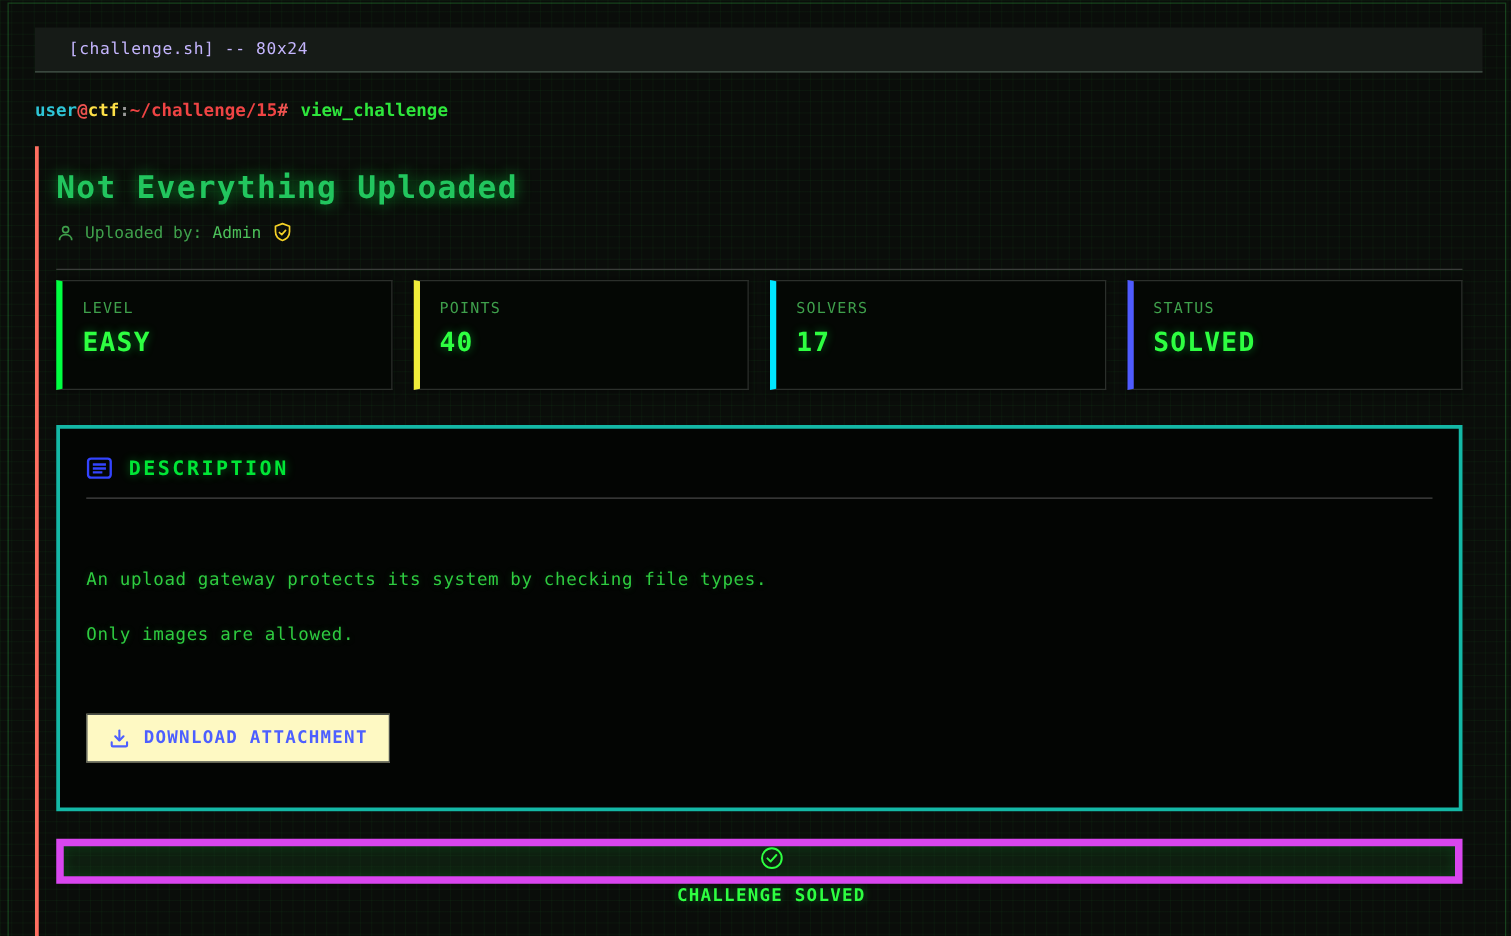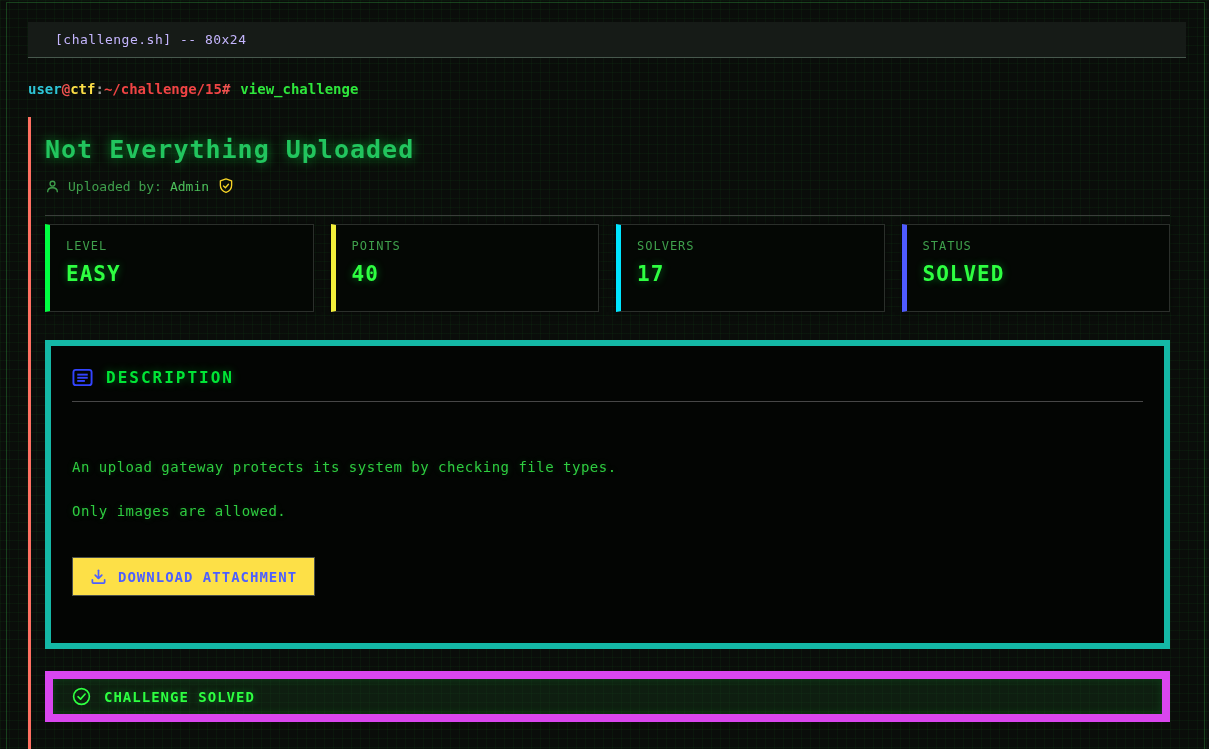--- a/index.html
+++ b/index.html
@@ -64,47 +64,48 @@
     box-shadow:0 0 6px rgba(0,0,0,0.6);
   }
   .card .label { font-size:12px; color:#3fa04c; letter-spacing:1px; }
   .card .value {
     margin-top:9px; font-size:21px; font-weight:bold; color:#2eff41;
     letter-spacing:1px; text-shadow:0 0 8px rgba(0,255,65,0.4);
   }
   
   .panel {
     margin-top:28px; height:309px; background:#030503;
-    border:6px solid #14b8a6; padding:22px 21px;
+    border:3px solid #14b8a6; padding:22px 21px;
   }
   .panel-head { display:flex; align-items:center; gap:13px; }
   .panel-head .heading {
     font-size:16px; font-weight:bold; color:#00e636; letter-spacing:2px;
     text-shadow:0 0 8px rgba(0,230,54,0.45);
   }
   .panel-divider { margin-top:14px; border-top:1px solid #474747; }
   .desc-p {
     color:#2ecc40; font-size:14px; letter-spacing:0.5px;
     text-shadow:0 0 6px rgba(46,204,64,0.25);
   }
   .desc-p.first { margin-top:57px; }
   .desc-p.second { margin-top:28px; }
   .dl-btn {
-    margin-top:38px; display:inline-flex; align-items:center; gap:11px;
-    border:1px solid #4a4f4a; background:#fde047;
+    margin-top:55px; display:inline-flex; gap:11px;
+    border:1px solid #4a4f4a; background:#fef9c3;
     padding:10px 17px; cursor:pointer;
     color:#4d5fff; font-size:14px; font-weight:bold; letter-spacing:1px;
     font-family:"DejaVu Sans Mono", monospace;
   }
   
   .banner {
-    margin-top:22px; height:51px;
-    border:8px solid #d946ef; background:rgba(25,70,32,0.30);
+    margin-top:22px; height:36px;
+    border:6px solid #d946ef; background:rgba(25,70,32,0.30);
     display:flex; align-items:center; gap:13px; padding-left:19px;
     box-shadow:0 0 10px rgba(0,255,65,0.15) inset;
+    flex-direction:column;
   }
   .banner .banner-text {
     color:#2eff41; font-size:14px; font-weight:bold; letter-spacing:1px;
     text-shadow:0 0 8px rgba(0,255,65,0.4);
   }
   .icon { display:inline-block; line-height:0; }
 </style>
 </head>
 <body>
 

